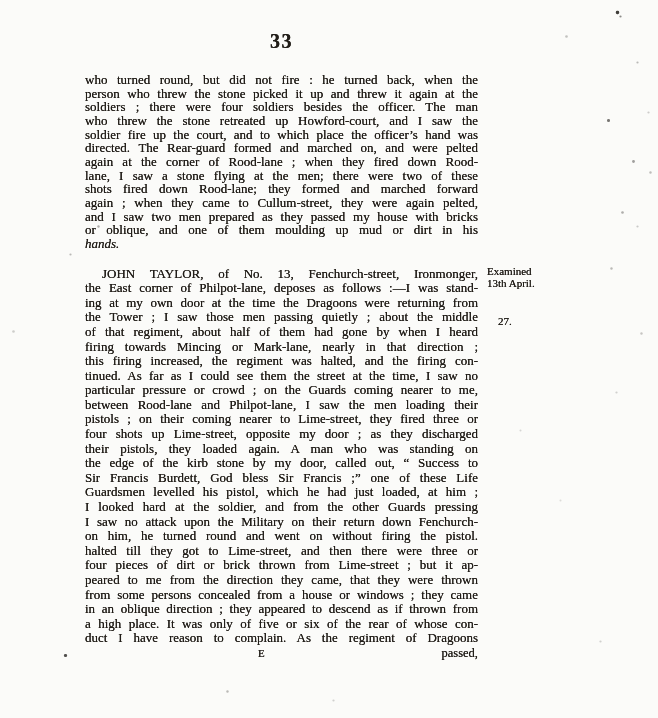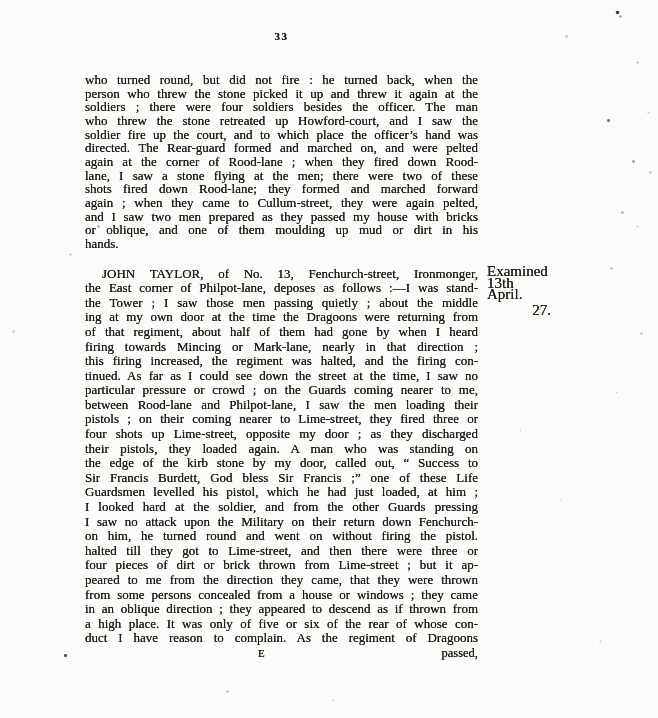--- a/index.html
+++ b/index.html
@@ -10,52 +10,52 @@
     background: var(--paper, #fbfbf9);
     color: var(--ink, #221e19);
     font-family: "Liberation Serif", "DejaVu Serif", serif;
   }
   .page { position: absolute; inset: 0; }
 
   .page-number {
     position: absolute;
     left: 85px; top: 30px; width: 393px;
     text-align: center;
-    font-size: 11px;
+    font-size: 20px;
     font-weight: bold;
     letter-spacing: 1.5px;
     text-shadow: 0 0 0.4px currentColor;
   }
 
   .text-block {
     position: absolute;
     left: 85px; top: 73px; width: 393px;
   }
   .para { width: 100%; }
   .para .line {
     font-size: 13px;
     text-align: justify;
     text-align-last: justify;
     text-shadow: 0 0 0.35px currentColor;
     white-space: normal;
   }
   .para1 .line { line-height: 13.65px; }
   .para2 { margin-top: 16px; }
   .para2 .line { line-height: 14.6px; }
-  .line.no-stretch { text-align-last: left; }
+  .line.no-stretch { text-align-last: left; font-style: italic; }
   .line.first-indent { padding-left: 17px; }
 
   .margin-note {
     position: absolute;
     left: 487px; top: 266px; width: 64px;
-    font-size: 15px;
+    font-size: 11px;
     line-height: 11.5px;
     text-shadow: 0 0 0.3px currentColor;
   }
-  .margin-number { margin-top: 4px; padding-left: 11px; text-align: right; }
+  .margin-number { margin-top: 27px; padding-left: 11px; }
 
   .footer {
     position: absolute;
     left: 85px; top: 646px; width: 393px; height: 18px;
     font-size: 12.5px;
     text-shadow: 0 0 0.35px currentColor;
   }
   .signature { position: absolute; left: 173px; top: 1px; font-size: 11px; }
   .catchword { position: absolute; right: 0; top: 0; }
 
@@ -110,26 +110,26 @@
         <div class="line">lane, I saw a stone flying at the men; there were two of these</div>
         <div class="line">shots fired down Rood-lane; they formed and marched forward</div>
         <div class="line">again ; when they came to Cullum-street, they were again pelted,</div>
         <div class="line">and I saw two men prepared as they passed my house with bricks</div>
         <div class="line">or oblique, and one of them moulding up mud or dirt in his</div>
         <div class="line no-stretch">hands.</div>
       </div>
       <div class="para para2">
         <div class="line first-indent">JOHN TAYLOR, of No. 13, Fenchurch-street, Ironmonger,</div>
         <div class="line">the East corner of Philpot-lane, deposes as follows :—I was stand-</div>
+        <div class="line">ing at my own door at the time the Dragoons were returning from</div>
         <div class="line">the Tower ;  I saw those men passing quietly ; about the middle</div>
-        <div class="line">ing at my own door at the time the Dragoons were returning from</div>
         <div class="line">of that regiment, about half of them had gone by when I heard</div>
         <div class="line">firing towards Mincing or Mark-lane, nearly in that direction ;</div>
         <div class="line">this firing increased, the regiment was halted, and the firing con-</div>
-        <div class="line">tinued.  As far as I could see down the street at the time, I saw no</div>
+        <div class="line">tinued.  As far as I could see them the street at the time, I saw no</div>
         <div class="line">particular pressure or crowd ; on the Guards coming nearer to me,</div>
         <div class="line">between Rood-lane and Philpot-lane, I saw the men loading their</div>
         <div class="line">pistols ; on their coming nearer to Lime-street, they fired three or</div>
         <div class="line">four shots up Lime-street, opposite my door ; as they discharged</div>
         <div class="line">their pistols, they loaded again.  A man who was standing on</div>
         <div class="line">the edge of the kirb stone by my door, called out, “ Success to</div>
         <div class="line">Sir Francis Burdett, God bless Sir Francis ;” one of these Life</div>
         <div class="line">Guardsmen levelled his pistol, which he had just loaded, at him ;</div>
         <div class="line">I looked hard at the soldier, and from the other Guards pressing</div>
         <div class="line">I saw no attack upon the Military on their return down Fenchurch-</div>

